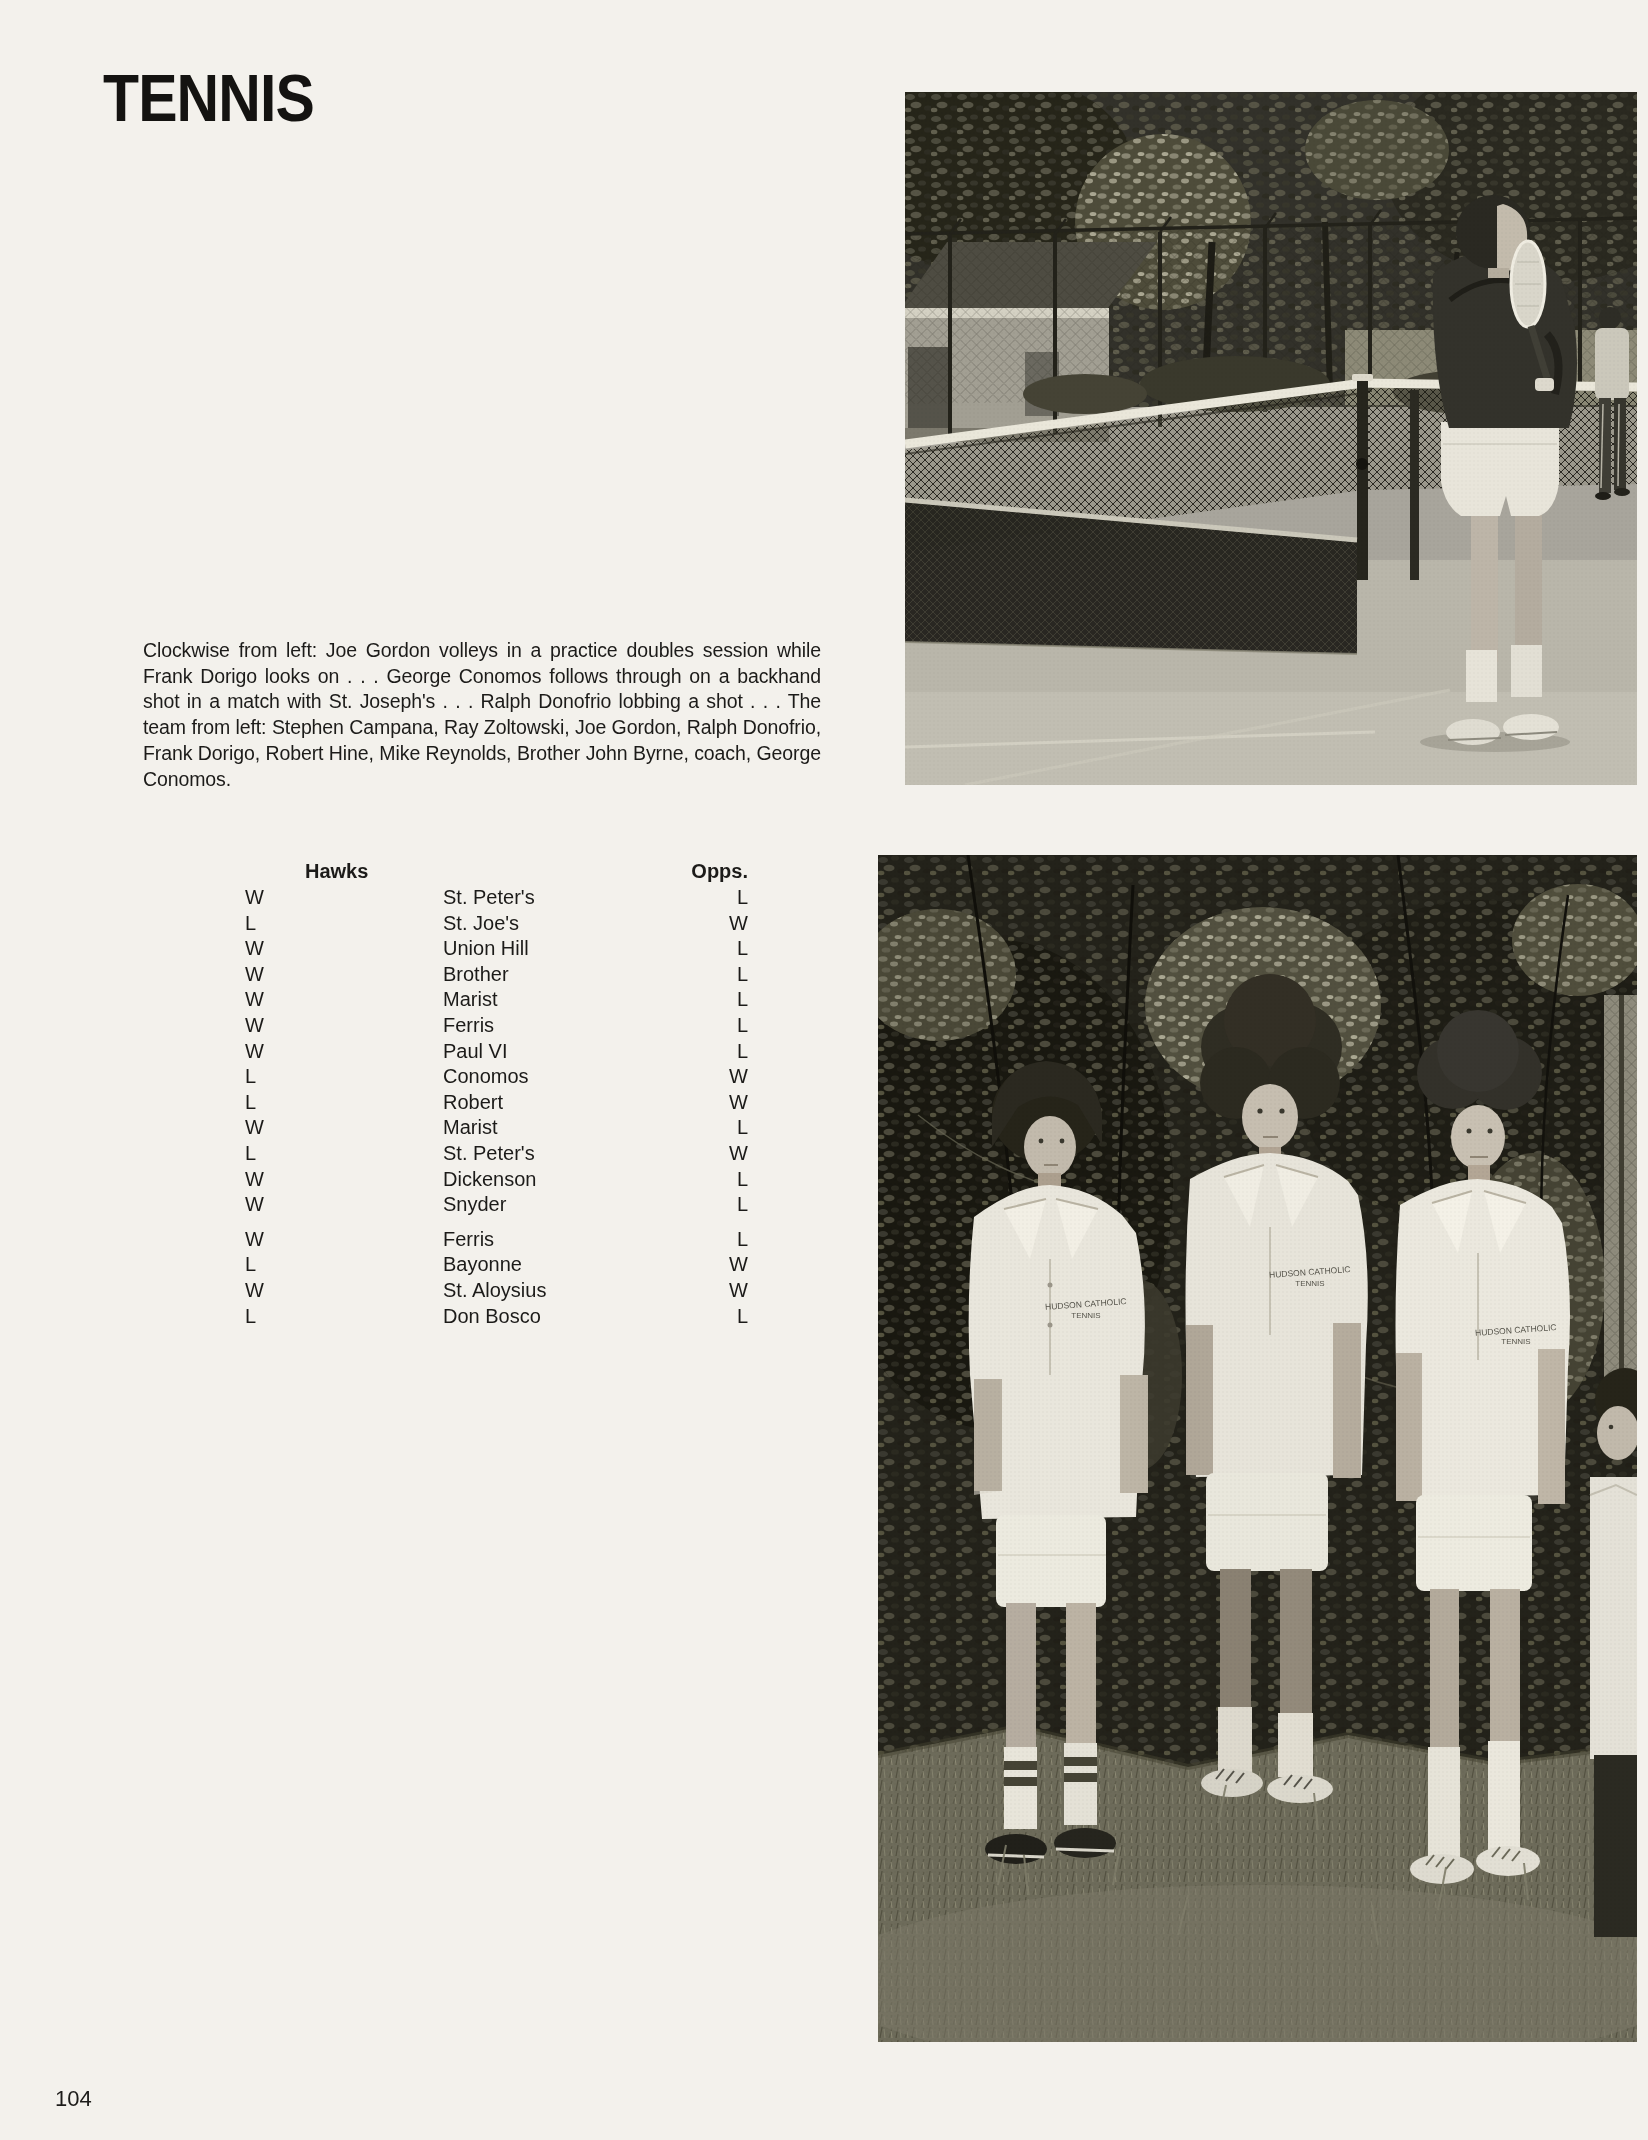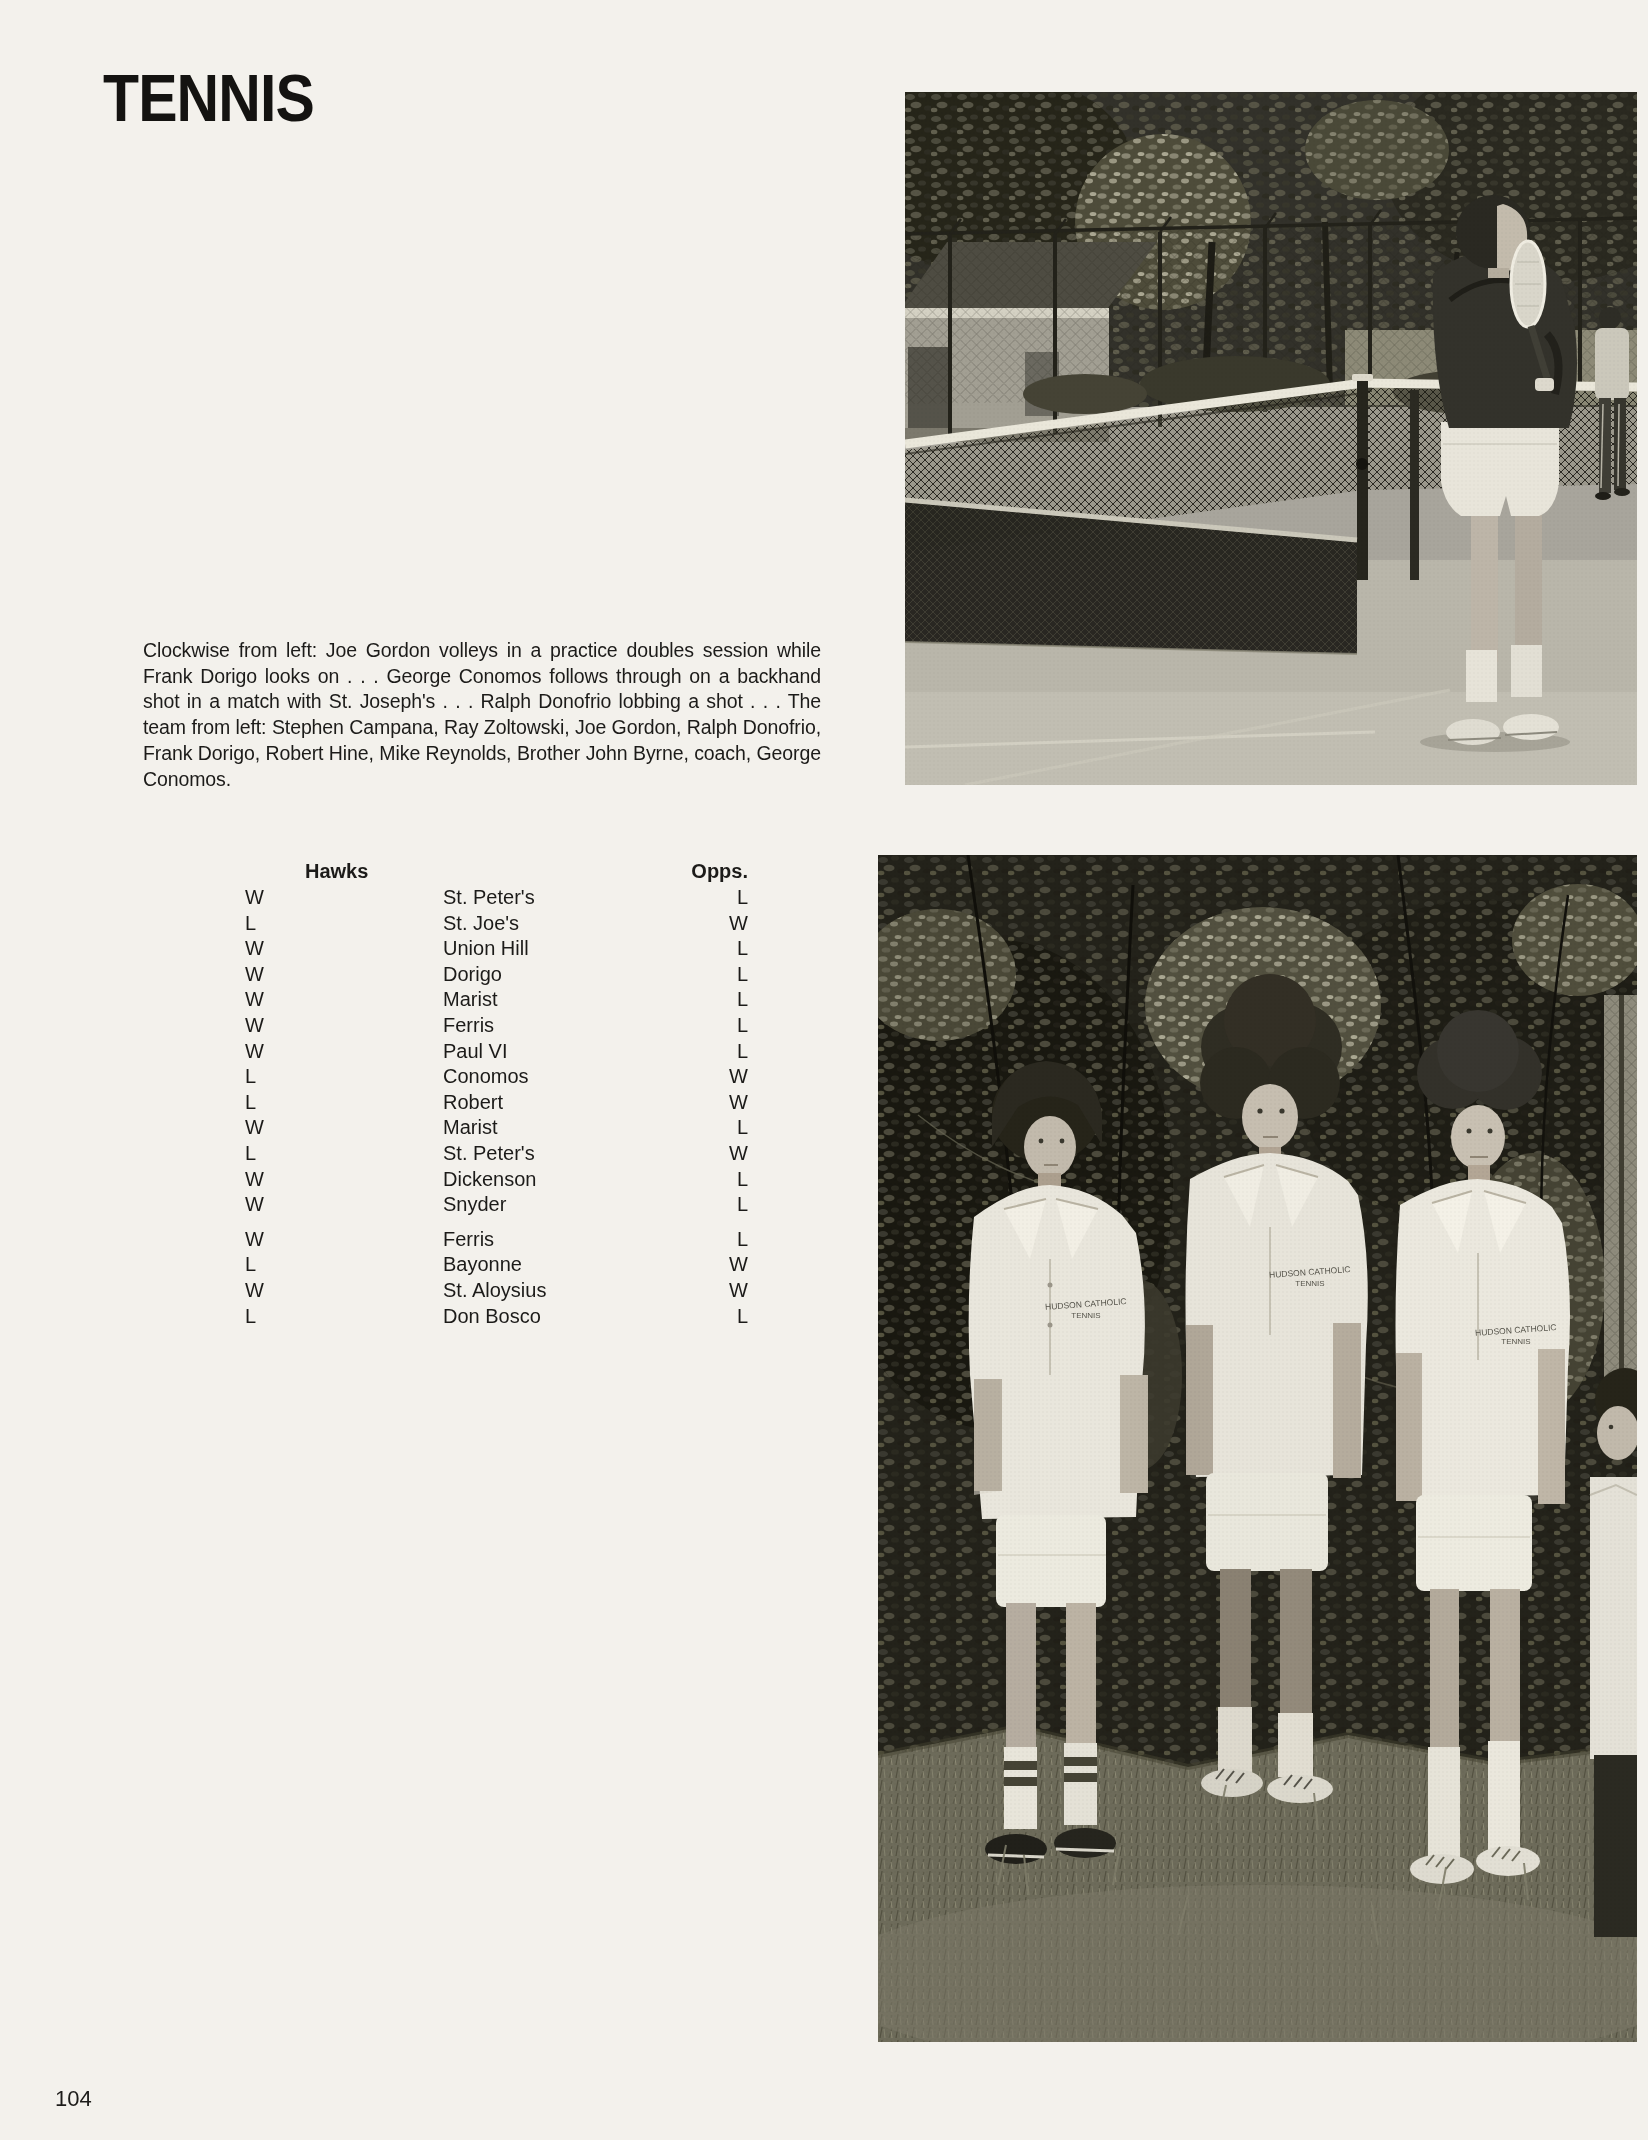--- a/index.html
+++ b/index.html
@@ -228,21 +228,21 @@
         <span class="cell-opp">St. Joe's</span>
         <span class="cell-opps">W</span>
       </div>
         <div class="result-row">
         <span class="cell-hawks">W</span>
         <span class="cell-opp">Union Hill</span>
         <span class="cell-opps">L</span>
       </div>
         <div class="result-row">
         <span class="cell-hawks">W</span>
-        <span class="cell-opp">Dorigo</span>
+        <span class="cell-opp">Brother</span>
         <span class="cell-opps">L</span>
       </div>
         <div class="result-row">
         <span class="cell-hawks">W</span>
         <span class="cell-opp">Marist</span>
         <span class="cell-opps">L</span>
       </div>
         <div class="result-row">
         <span class="cell-hawks">W</span>
         <span class="cell-opp">Ferris</span>

